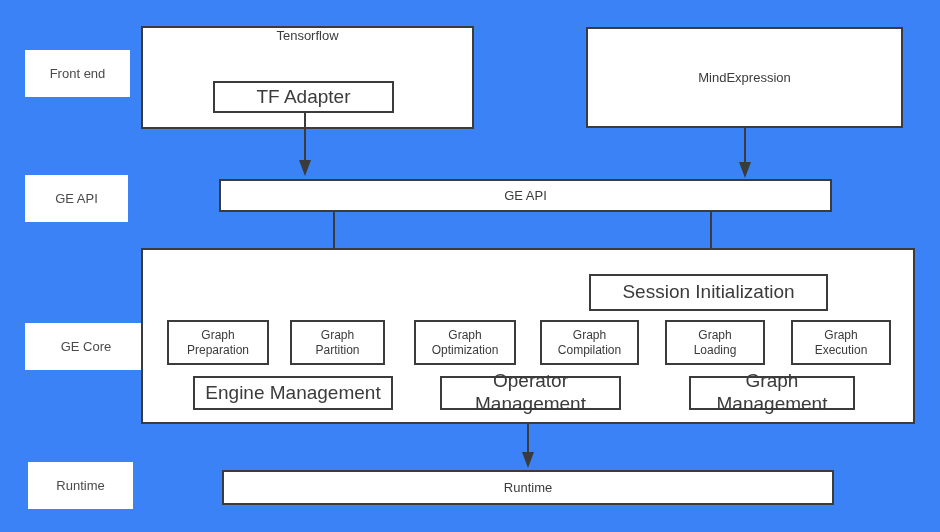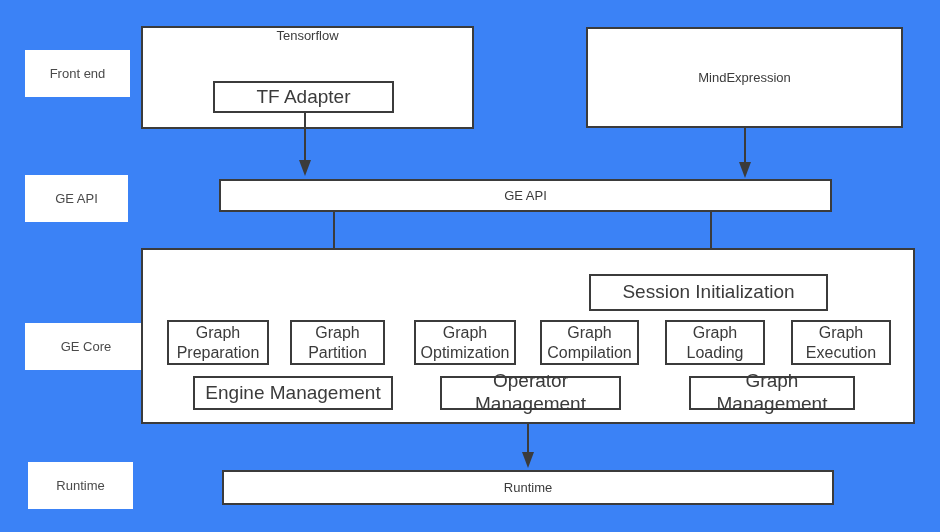--- a/index.html
+++ b/index.html
@@ -37,21 +37,21 @@
     font-size: 13px;
     color: #4a4a4a;
   }
   .group-box {
     font-size: 13px;
     color: #3b3b3b;
     align-items: flex-start;
   }
   .bar-box { font-size: 13px; }
   .sub-box { font-size: 19px; }
-  .small-box { font-size: 16px; }
+  .small-box { font-size: 12px; }
   .wide-box { font-size: 13px; }
   .arrow {
     position: absolute;
   }
   .arrow svg { display: block; overflow: visible; }
 </style>
 </head>
 <body>
 
 <div id="canvas">

